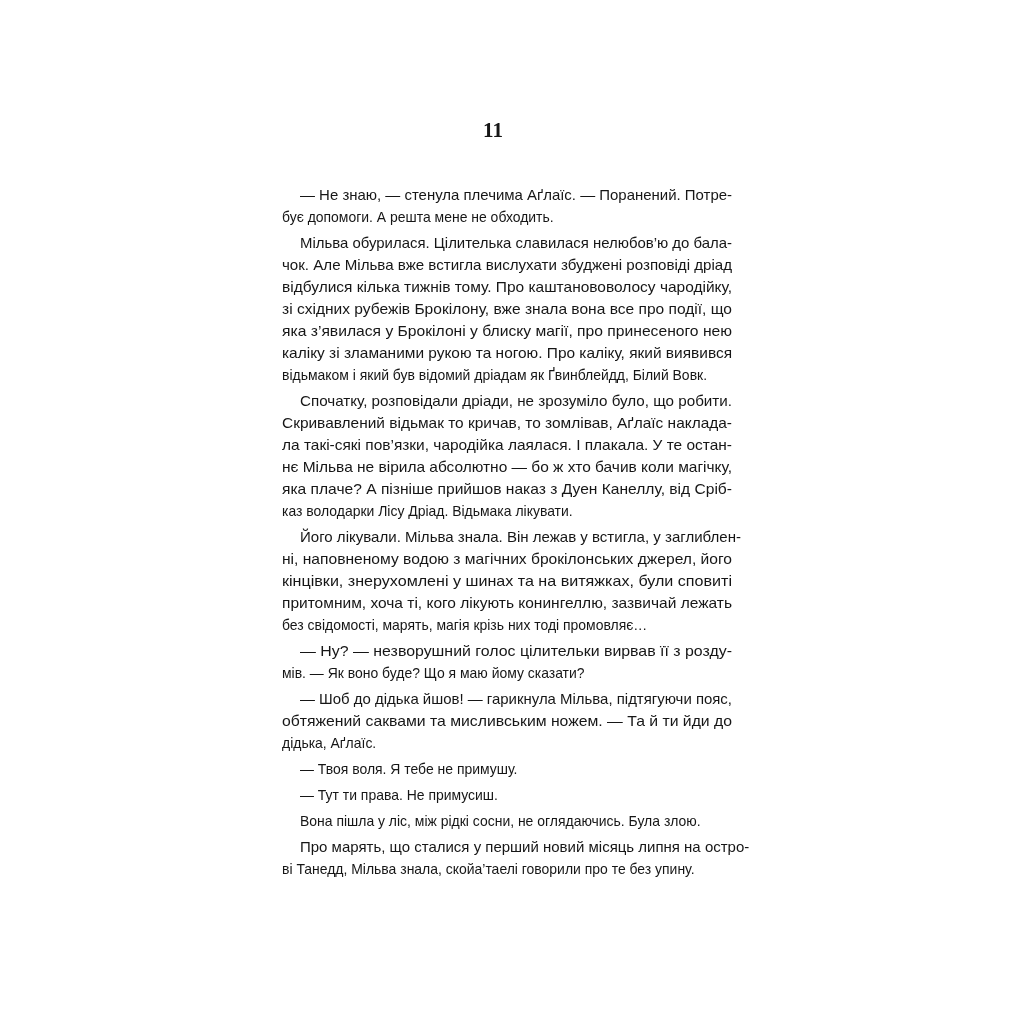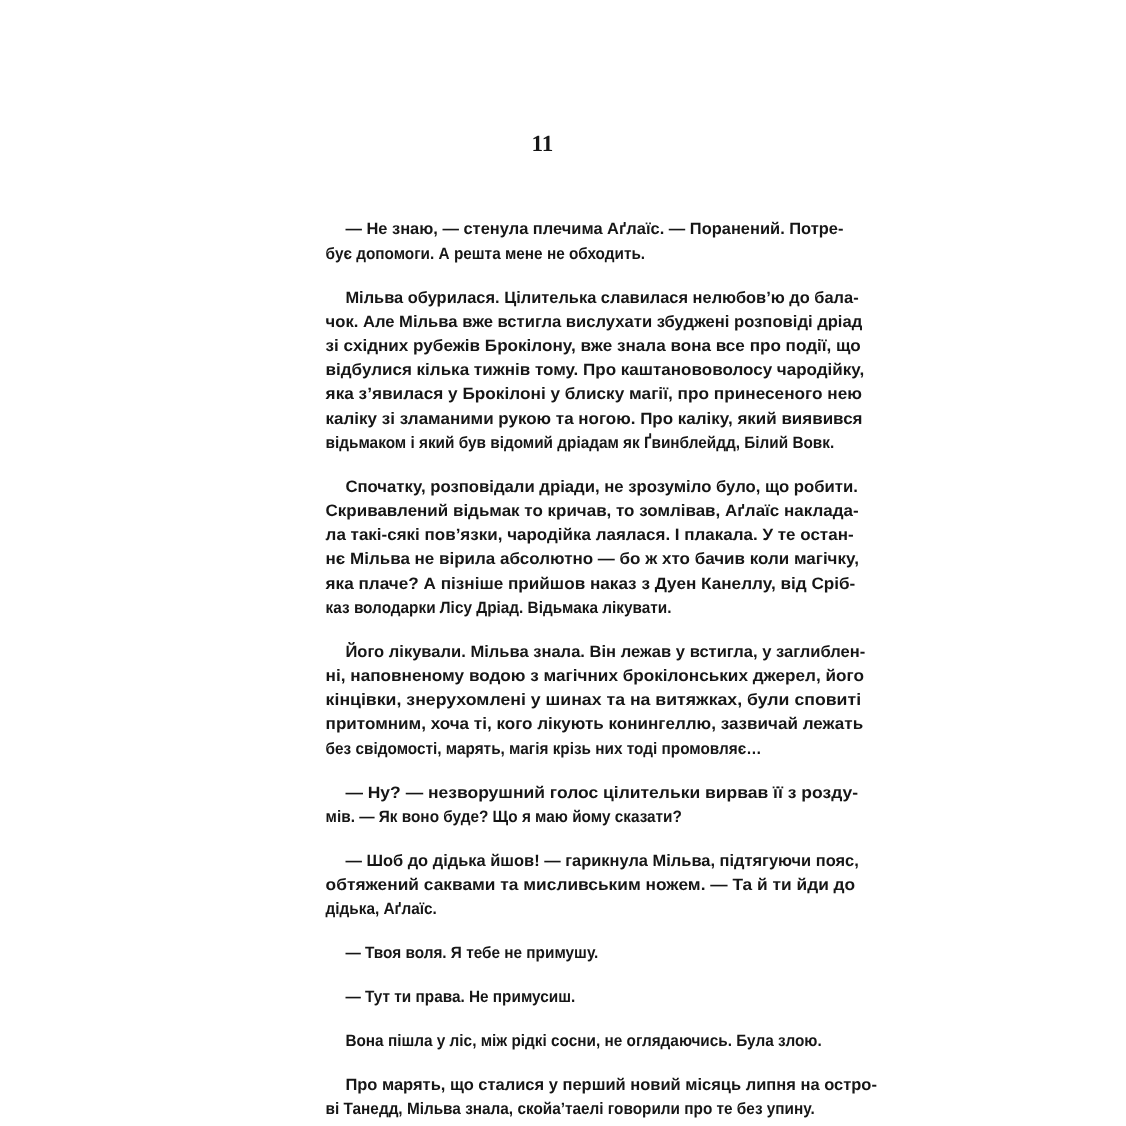--- a/index.html
+++ b/index.html
@@ -28,23 +28,22 @@
     line-height: 17px;
     color: #161616;
   }
   .textblock {
     position: absolute;
     left: 278px;
     top: 180px;
     width: 450px;
   }
   .para {
-    margin: 18px;
+    margin: 4px;
     padding: 0;
-    font-weight: bold;
   }
   .line {
     height: 22px;
     line-height: 22px;
     font-size: 15px;
     white-space: nowrap;
     overflow: visible;
   }
   .line.first {
     padding-left: 18px;
@@ -61,22 +60,22 @@
 <div class="page">
   <div class="pagenum">11</div>
   <div class="textblock" id="textblock">
       <div class="para">
         <div class="line first"><span class="inner" style="transform: scaleX(0.996863);">— Не знаю, — стенула плечима Аґлаїс. — Поранений. Потре-</span></div>
         <div class="line last"><span class="inner" style="transform: scaleX(0.93);">бує допомоги. А решта мене не обходить.</span></div>
       </div>
       <div class="para">
         <div class="line first"><span class="inner" style="transform: scaleX(0.995284);">Мільва обурилася. Цілителька славилася нелюбов’ю до бала-</span></div>
         <div class="line"><span class="inner" style="transform: scaleX(1.00668);">чок. Але Мільва вже встигла вислухати збуджені розповіді дріад</span></div>
+        <div class="line"><span class="inner" style="transform: scaleX(1.03211);">відбулися кілька тижнів тому. Про каштанововолосу чародійку,</span></div>
         <div class="line"><span class="inner" style="transform: scaleX(1.03661);">зі східних рубежів Брокілону, вже знала вона все про події, що</span></div>
-        <div class="line"><span class="inner" style="transform: scaleX(1.03211);">відбулися кілька тижнів тому. Про каштанововолосу чародійку,</span></div>
         <div class="line"><span class="inner" style="transform: scaleX(1.04348);">яка з’явилася у Брокілоні у блиску магії, про принесеного нею</span></div>
         <div class="line"><span class="inner" style="transform: scaleX(1.02971);">каліку зі зламаними рукою та ногою. Про каліку, який виявився</span></div>
         <div class="line last"><span class="inner" style="transform: scaleX(0.93);">відьмаком і який був відомий дріадам як Ґвинблейдд, Білий Вовк.</span></div>
       </div>
       <div class="para">
         <div class="line first"><span class="inner" style="transform: scaleX(1.01264);">Спочатку, розповідали дріади, не зрозуміло було, що робити.</span></div>
         <div class="line"><span class="inner" style="transform: scaleX(1.02938);">Скривавлений відьмак то кричав, то зомлівав, Аґлаїс наклада-</span></div>
         <div class="line"><span class="inner" style="transform: scaleX(1.03004);">ла такі-сякі пов’язки, чародійка лаялася. І плакала. У те остан-</span></div>
         <div class="line"><span class="inner" style="transform: scaleX(1.03093);">нє Мільва не вірила абсолютно — бо ж хто бачив коли магічку,</span></div>
         <div class="line"><span class="inner" style="transform: scaleX(1.03866);">яка плаче? А пізніше прийшов наказ з Дуен Канеллу, від Сріб-</span></div>

